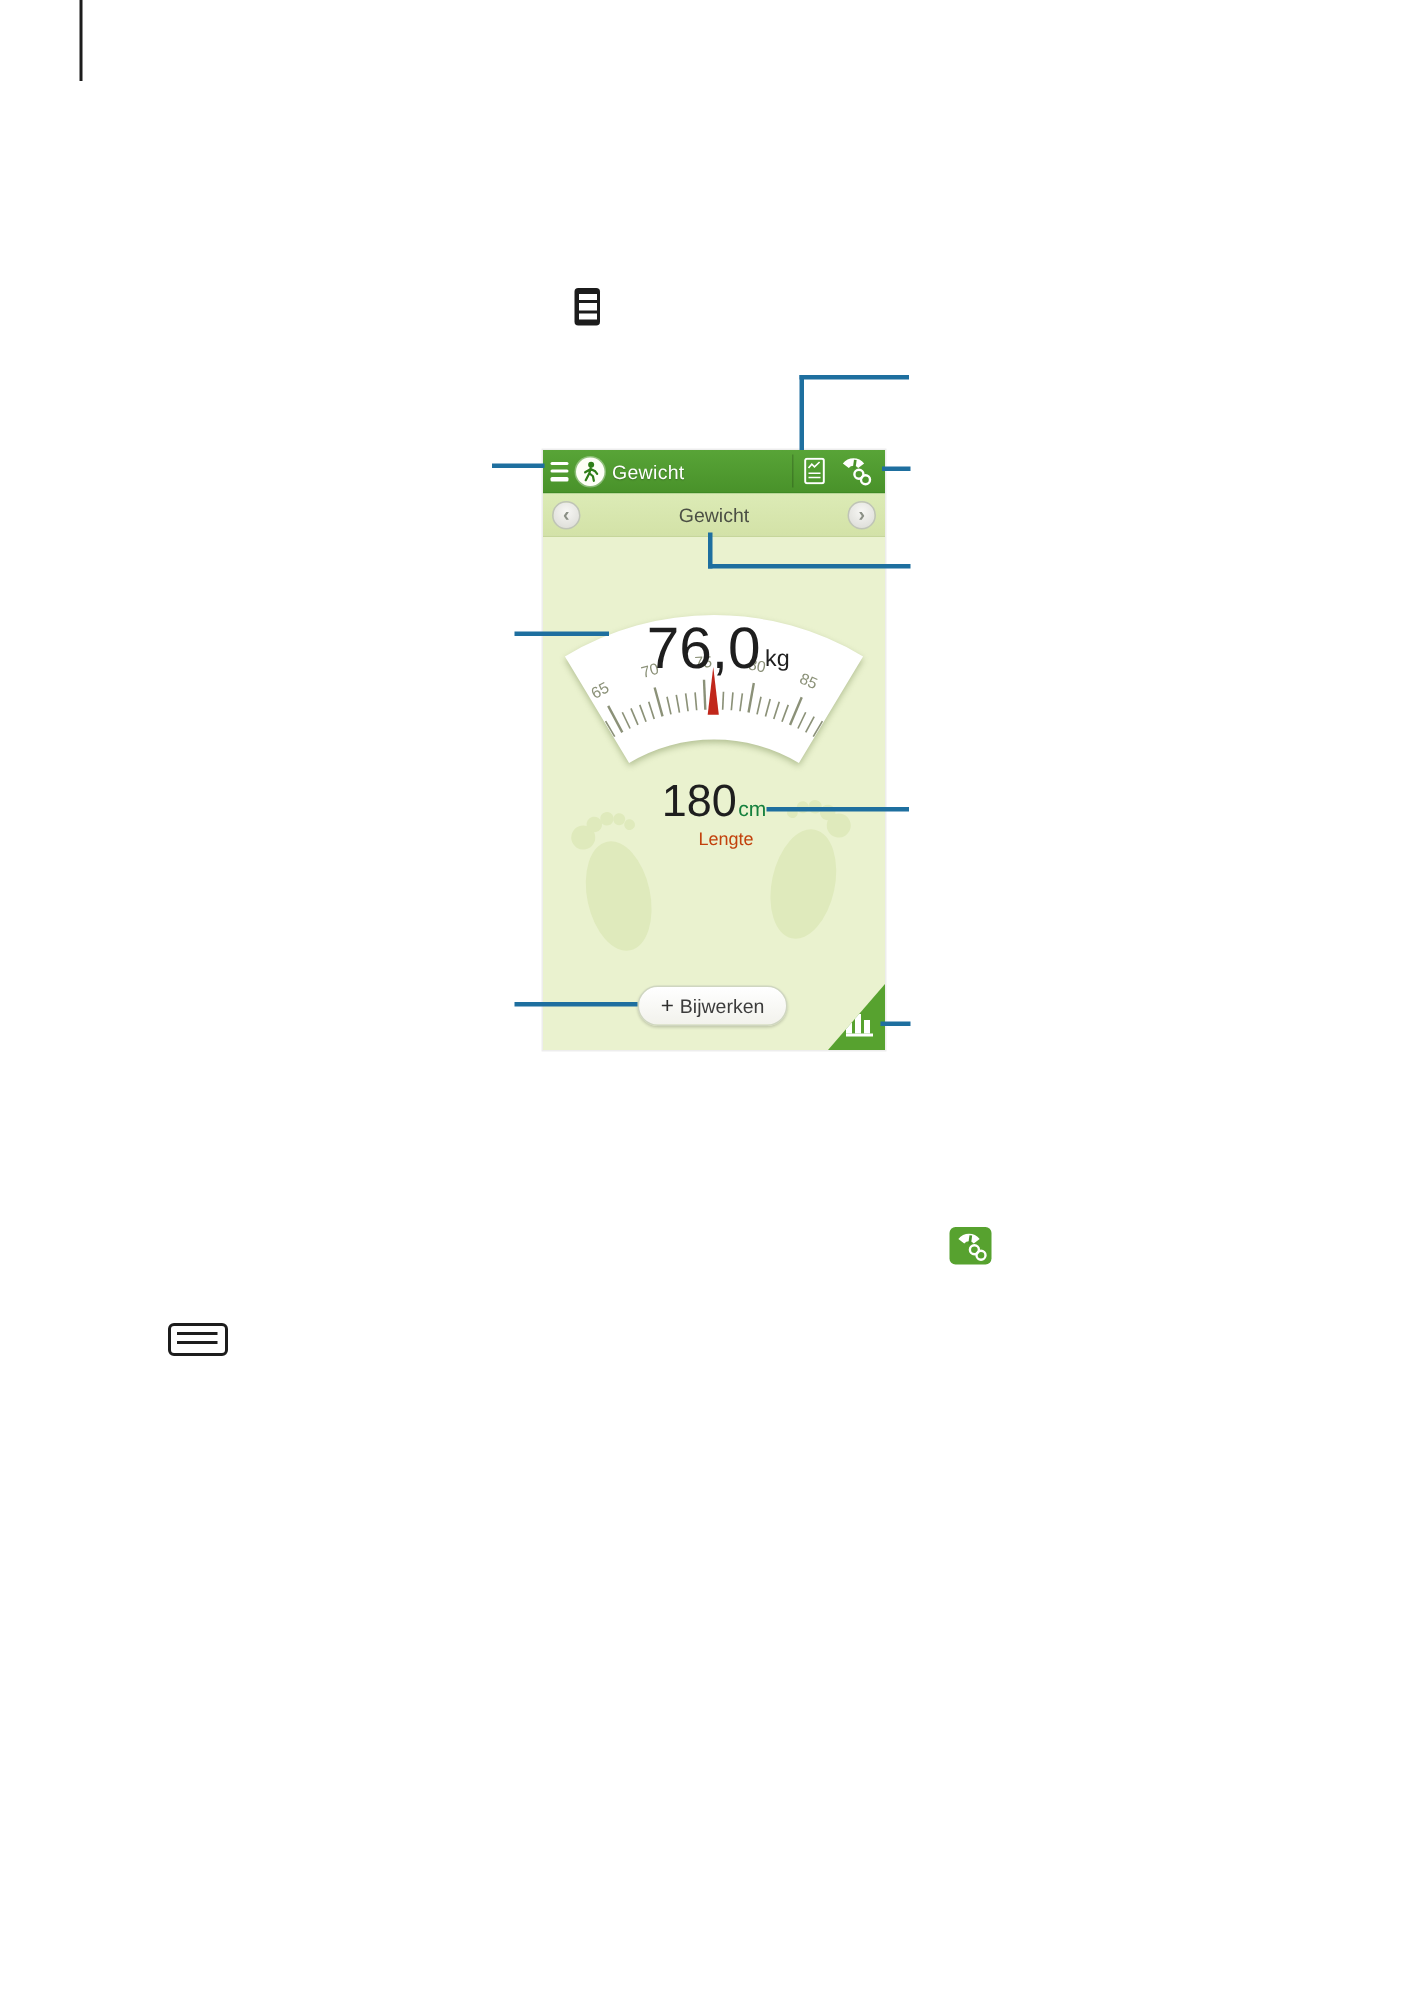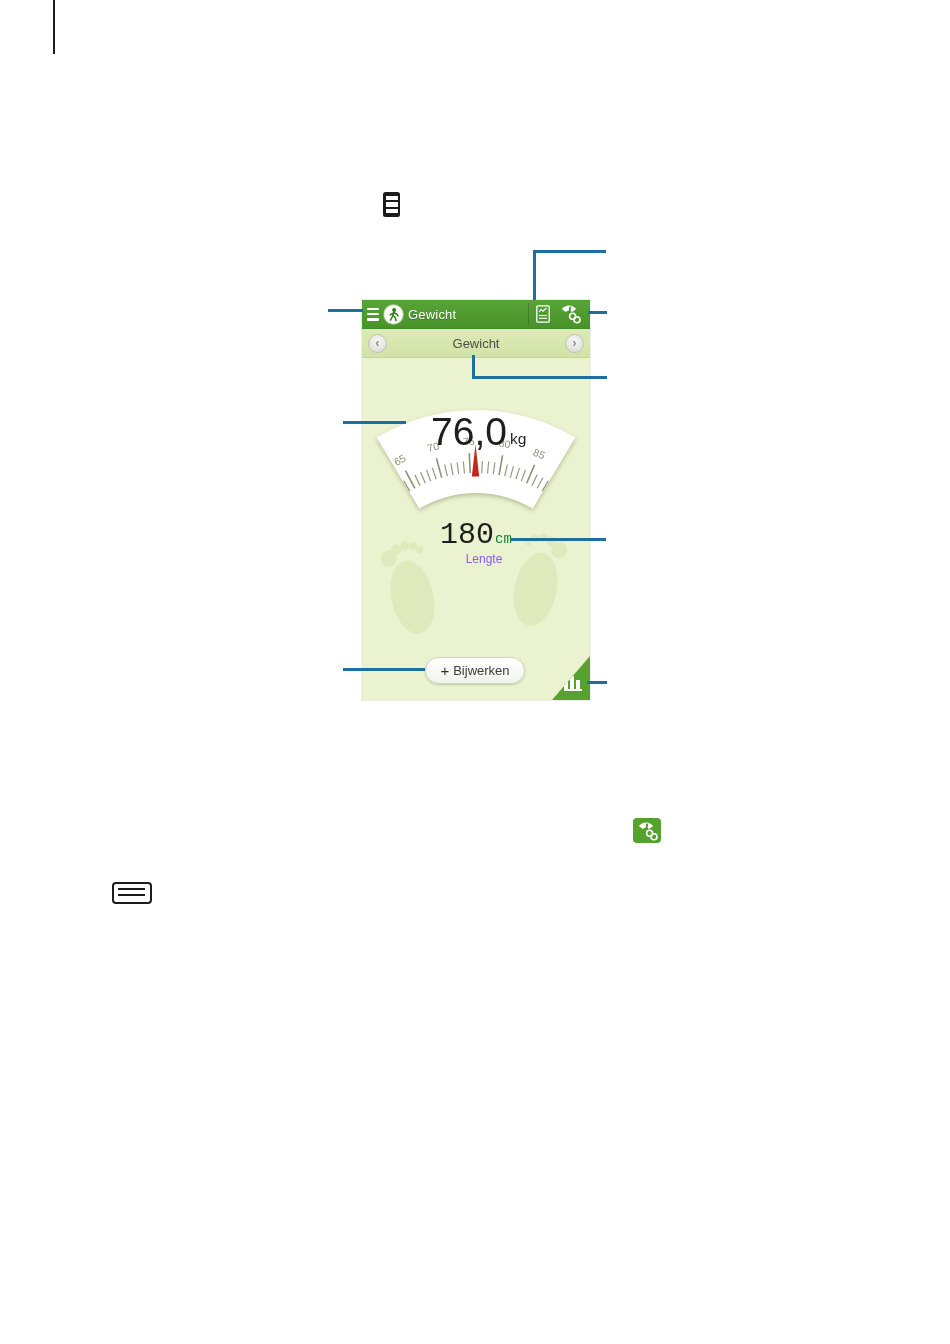--- a/index.html
+++ b/index.html
@@ -61,25 +61,25 @@
   .date-label{font-size:13px;color:#4b4f44;}
 
   .app-body{position:relative;height:342px;background:var(--body-green);overflow:hidden;}
   .dial-svg{position:absolute;left:0;top:0;}
   .fan{fill:#fff;filter:drop-shadow(0 2px 2px rgba(110,130,75,.45));}
   .tick-label{fill:#8b9178;font-size:10.5px;text-anchor:middle;dominant-baseline:middle;}
   .dial-value{fill:#1e1e1e;font-size:39px;text-anchor:end;}
   .dial-unit{fill:#1e1e1e;font-size:15.5px;}
 
   .height-reading{position:absolute;left:0;top:160px;width:100%;display:flex;
-    justify-content:center;align-items:baseline;font-family:Liberation Mono, monospace;}
+    justify-content:center;align-items:baseline;}
   .h-val{font-size:30px;color:#1e1e1e;}
   .h-unit{font-size:14px;color:#15803d;margin-left:1px;}
   .h-caption{position:absolute;left:0;top:194px;width:100%;text-align:center;
-    font-size:12px;color:#8b5cf6;padding-left:16px;}
+    font-size:12px;color:#c2410c;padding-left:16px;}
 
   .update-btn{position:absolute;left:63px;top:299px;width:100px;height:27px;border-radius:14px;
     background:linear-gradient(#ffffff,#f2f2ec);border:1px solid #cfd6c0;
     box-shadow:0 1px 2px rgba(0,0,0,.18);display:flex;align-items:center;justify-content:center;
     font-size:13px;color:#3c3c3c;cursor:pointer;}
   .update-btn .plus{font-size:15px;margin-right:4px;color:#2f2f2f;}
 
   .chart-corner{position:absolute;right:0;bottom:0;width:38px;height:44px;
     background:var(--accent-green);clip-path:polygon(100% 0,100% 100%,0 100%);}
   .chart-bars{position:absolute;right:8px;bottom:9px;width:18px;height:16px;}

